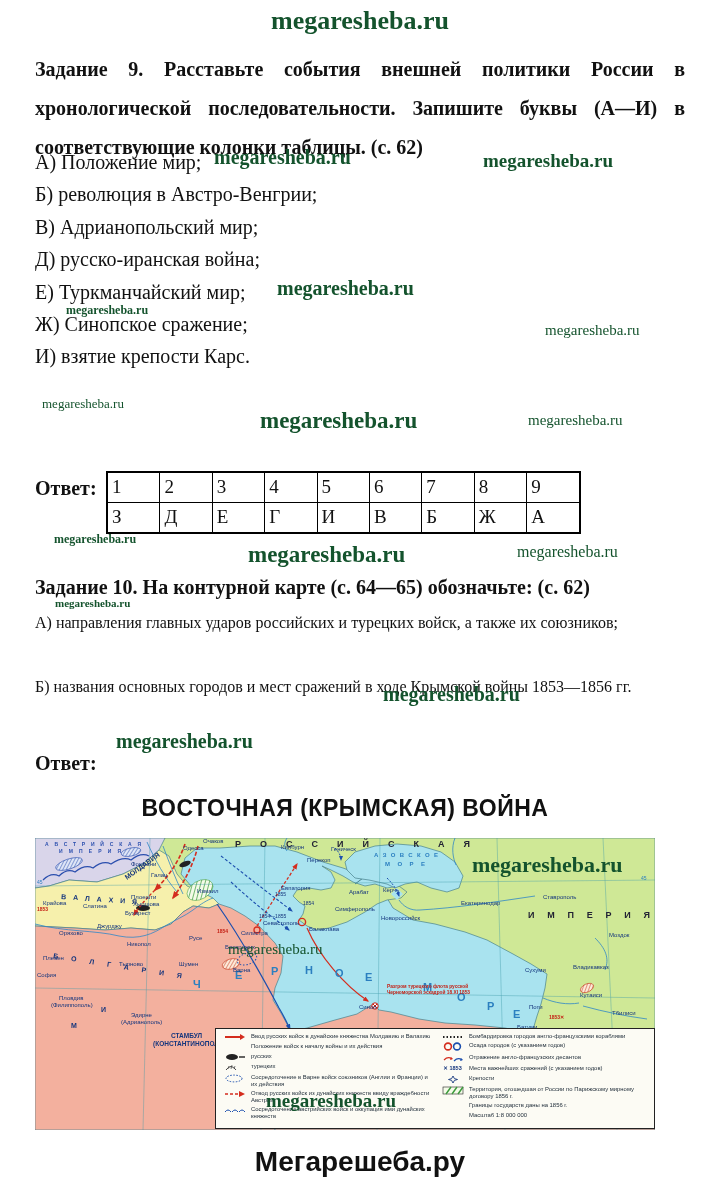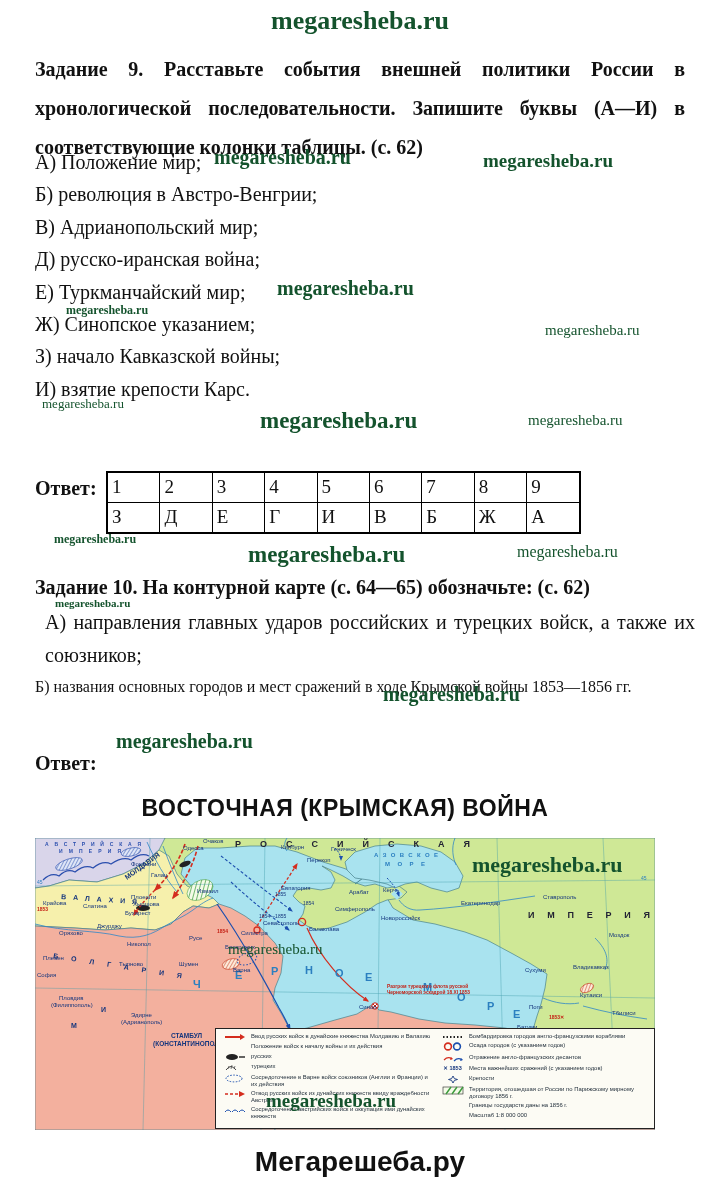--- a/index.html
+++ b/index.html
@@ -15,21 +15,21 @@
   .just{text-align:justify;}
   .t9-head{left:35px;top:50px;width:650px;line-height:39px;}
   .t9-items{left:35px;top:146px;width:660px;font-size:20px;}
   .t9-items .item{height:32.4px;line-height:32.4px;white-space:nowrap;}
   .ans-label{left:35px;top:477px;font-size:20px;font-weight:bold;}
   .ans-table{left:106px;top:471px;}
   table.answers{border-collapse:collapse;border:2px solid #000;}
   table.answers td{border:1.6px solid #000;width:47.4px;height:29px;font-size:19px;
                    padding:0 0 0 4px;vertical-align:top;line-height:28px;font-family:"Liberation Serif",serif;}
   .t10-head{left:35px;top:572px;width:660px;line-height:30px;}
-  .t10-a{left:45px;top:606px;width:650px;font-size:20px;line-height:33px;}
+  .t10-a{left:35px;top:606px;width:650px;font-size:16px;line-height:33px;}
   .t10-b{left:35px;top:670px;width:650px;font-size:16px;line-height:34px;}
   .ans-label2{left:35px;top:752px;font-size:20px;font-weight:bold;}
   .map-title{left:0;top:795px;width:690px;text-align:center;font-family:"Liberation Sans",sans-serif;
              font-weight:bold;font-size:23px;letter-spacing:.5px;}
   .footer{left:0;top:1146px;width:720px;text-align:center;font-family:"Liberation Sans",sans-serif;
           font-weight:bold;font-size:28px;}
   
   .map-wrap{left:35px;top:838px;width:620px;height:292px;}
   .map-wrap svg{display:block;}
   text{font-family:"Liberation Sans",sans-serif;}
@@ -62,22 +62,21 @@
   <div class="wm wmb abs" style="left:0;top:6px;width:720px;text-align:center;font-size:26px;">megaresheba.ru</div>
 
   <div class="abs h-bold just t9-head">Задание 9. Расставьте события внешней политики России в хронологической последовательности. Запишите буквы (А—И) в соответствующие колонки таблицы. (с. 62)</div>
 
   <div class="abs t9-items">
     <div class="item">А) Положение мир;</div>
     <div class="item">Б) революция в Австро-Венгрии;</div>
     <div class="item">В) Адрианопольский мир;</div>
     <div class="item">Д) русско-иранская война;</div>
     <div class="item">Е) Туркманчайский мир;</div>
-    <div class="item">Ж) Синопское указанием;</div>
-    <div class="item">З) начало Кавказской войны;</div>
+    <div class="item">Ж) Синопское сражение;</div>
     <div class="item">И) взятие крепости Карс.</div>
   </div>
 
   <div class="abs ans-label">Ответ:</div>
   <div class="abs ans-table">
     <table class="answers">
       <tbody>
           <tr>
         <td>1</td>
         <td>2</td>

